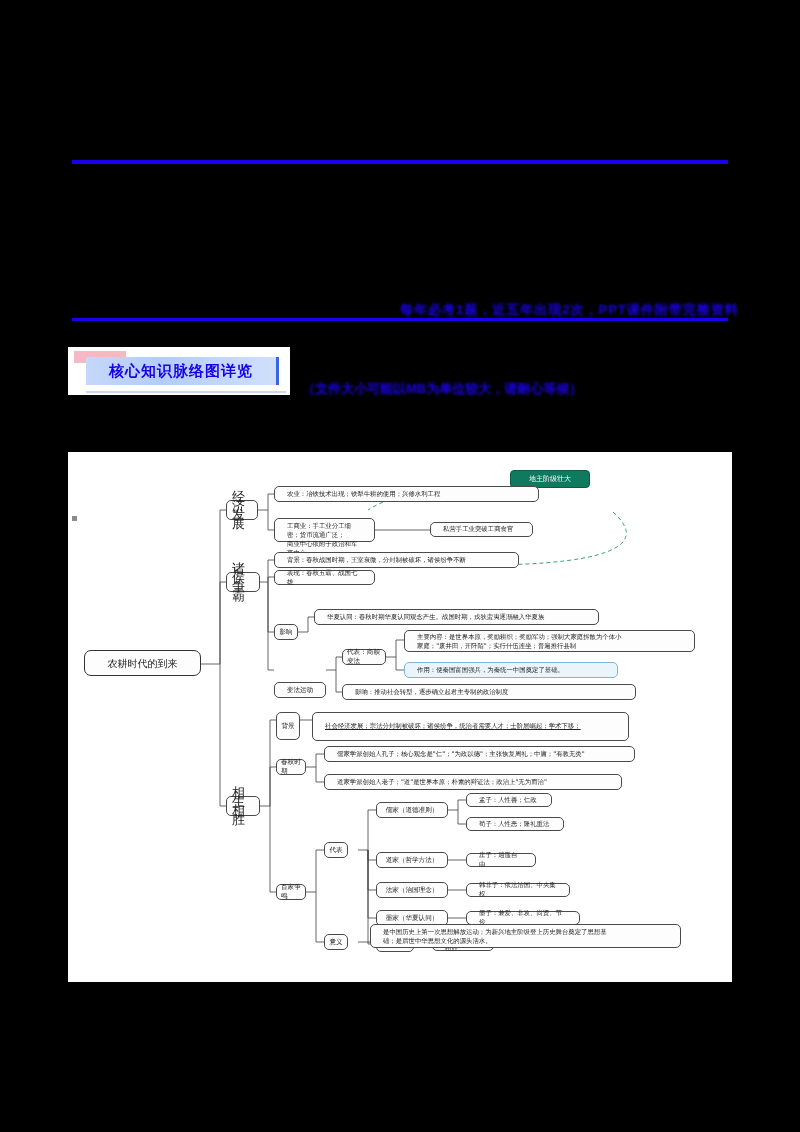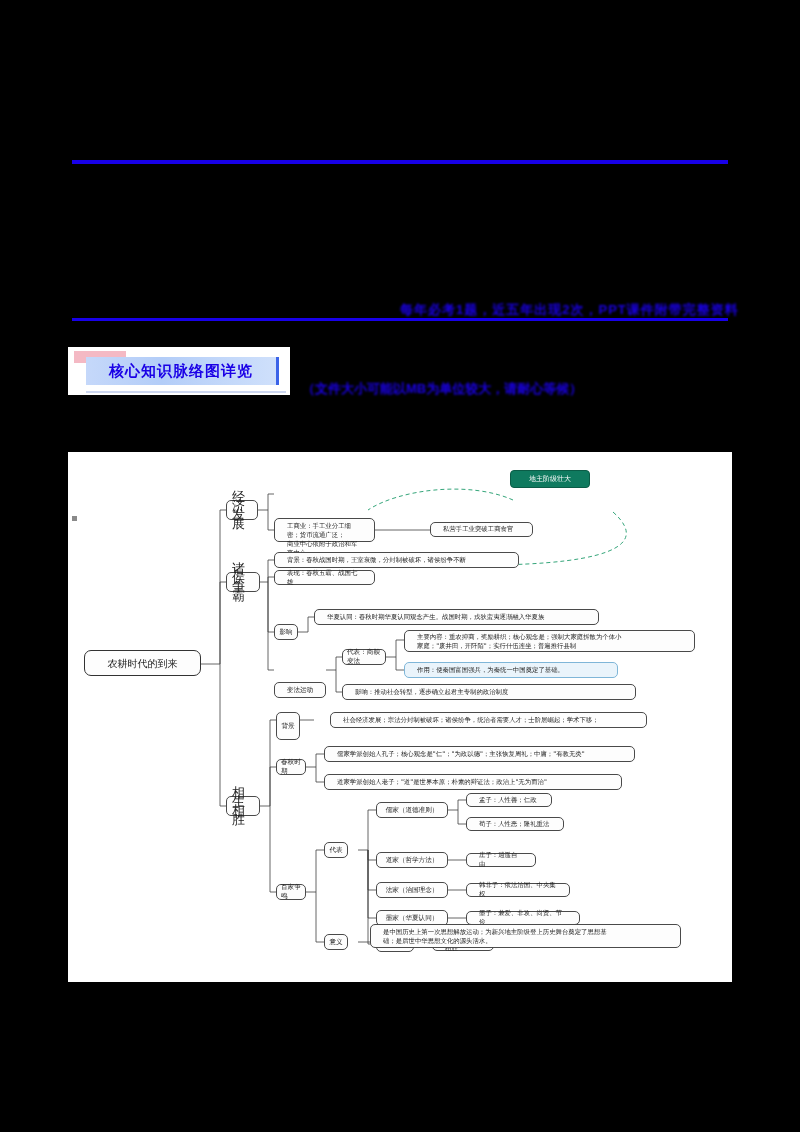--- a/index.html
+++ b/index.html
@@ -165,39 +165,40 @@
         <path d="M545,60 C590,100 520,118 350,112"></path>
         <polygon points="352,112 360,108 360,116" fill="#1e9b6b" stroke="none"></polygon>
       </g>
     </svg>
 
     <div class="node root" style="left:16px;top:198px;width:117px;height:26px;">农耕时代的到来</div>
 
     <div class="node green" style="left:442px;top:18px;width:80px;height:18px;">地主阶级壮大</div>
 
     <div class="node lvl1" style="left:158px;top:48px;width:32px;height:20px;">经济发展</div>
+    <div class="node" style="left:206px;top:34px;width:265px;height:16px;">农业：冶铁技术出现；铁犁牛耕的使用；兴修水利工程</div>
     <div class="node" style="left:206px;top:66px;width:101px;height:24px;align-items:flex-start;padding-top:3px;">工商业：手工业分工细密；货币流通广泛；
 商业中心依附于政治和军事中心</div>
     <div class="node" style="left:362px;top:70px;width:103px;height:15px;">私营手工业突破工商食官</div>
 
     <div class="node lvl1" style="left:158px;top:120px;width:34px;height:20px;">诸侯争霸</div>
     <div class="node" style="left:206px;top:100px;width:245px;height:16px;">背景：春秋战国时期，王室衰微，分封制被破坏，诸侯纷争不断</div>
     <div class="node" style="left:206px;top:118px;width:101px;height:15px;">表现：春秋五霸、战国七雄</div>
     <div class="node lvl2" style="left:206px;top:172px;width:24px;height:16px;">影响</div>
     <div class="node" style="left:246px;top:157px;width:285px;height:16px;">华夏认同：春秋时期华夏认同观念产生。战国时期，戎狄蛮夷逐渐融入华夏族</div>
     <div class="node lvl2" style="left:206px;top:210px;width:52px;height:16px;margin-top:20px;">变法运动</div>
     <div class="node lvl2" style="left:274px;top:197px;width:44px;height:16px;">代表：商鞅变法</div>
-    <div class="node" style="left:336px;top:178px;width:291px;height:22px;align-items:flex-start;padding-top:2px;">主要内容：重农抑商，奖励耕织；核心观念是；强制大家庭拆散为个体小
+    <div class="node" style="left:336px;top:178px;width:291px;height:22px;align-items:flex-start;padding-top:2px;">主要内容：是世界本原，奖励耕织；奖励军功；强制大家庭拆散为个体小
 家庭；"废井田，开阡陌"；实行什伍连坐；普遍推行县制</div>
     <div class="node hl-blue" style="left:336px;top:210px;width:214px;height:16px;">作用：使秦国富国强兵，为秦统一中国奠定了基础。</div>
     <div class="node" style="left:274px;top:232px;width:294px;height:16px;">影响：推动社会转型，逐步确立起君主专制的政治制度</div>
 
     <div class="node lvl1" style="left:158px;top:344px;width:34px;height:20px;">相生相胜</div>
     <div class="node lvl2" style="left:208px;top:260px;width:24px;height:28px;">背景</div>
-    <div class="node" style="left:262px;top:260px;width:317px;height:16px;">社会经济发展；宗法分封制被破坏；诸侯纷争，统治者需要人才；士阶层崛起；学术下移；</div>
+    <div class="node" style="left:244px;top:260px;width:317px;height:29px;text-decoration:underline;">社会经济发展；宗法分封制被破坏；诸侯纷争，统治者需要人才；士阶层崛起；学术下移；</div>
     <div class="node lvl2" style="left:208px;top:307px;width:30px;height:16px;">春秋时期</div>
     <div class="node" style="left:256px;top:294px;width:311px;height:16px;">儒家学派创始人孔子；核心观念是"仁"；"为政以德"；主张恢复周礼；中庸；"有教无类"</div>
     <div class="node" style="left:256px;top:322px;width:298px;height:16px;">道家学派创始人老子；"道"是世界本原；朴素的辩证法；政治上"无为而治"</div>
 
     <div class="node lvl2" style="left:208px;top:432px;width:30px;height:16px;">百家争鸣</div>
     <div class="node lvl2" style="left:256px;top:390px;width:24px;height:16px;">代表</div>
 
     <div class="node lvl2" style="left:308px;top:350px;width:72px;height:16px;">儒家（道德准则）</div>
     <div class="node" style="left:398px;top:341px;width:86px;height:14px;">孟子：人性善；仁政</div>
     <div class="node" style="left:398px;top:365px;width:98px;height:14px;">荀子：人性恶；隆礼重法</div>

